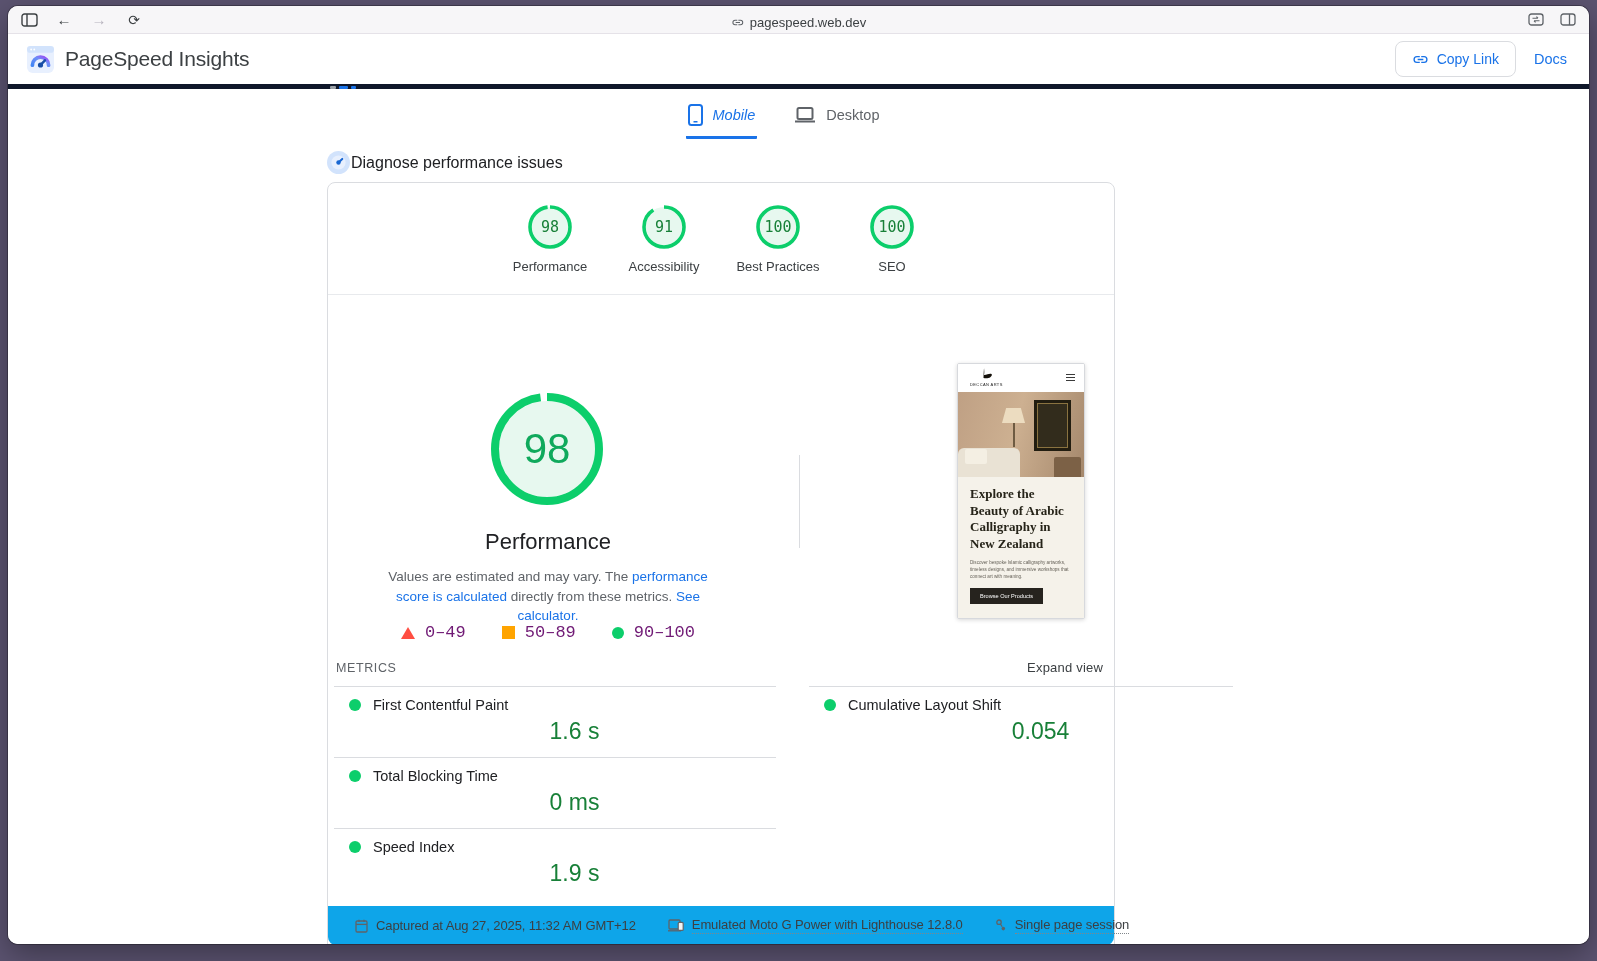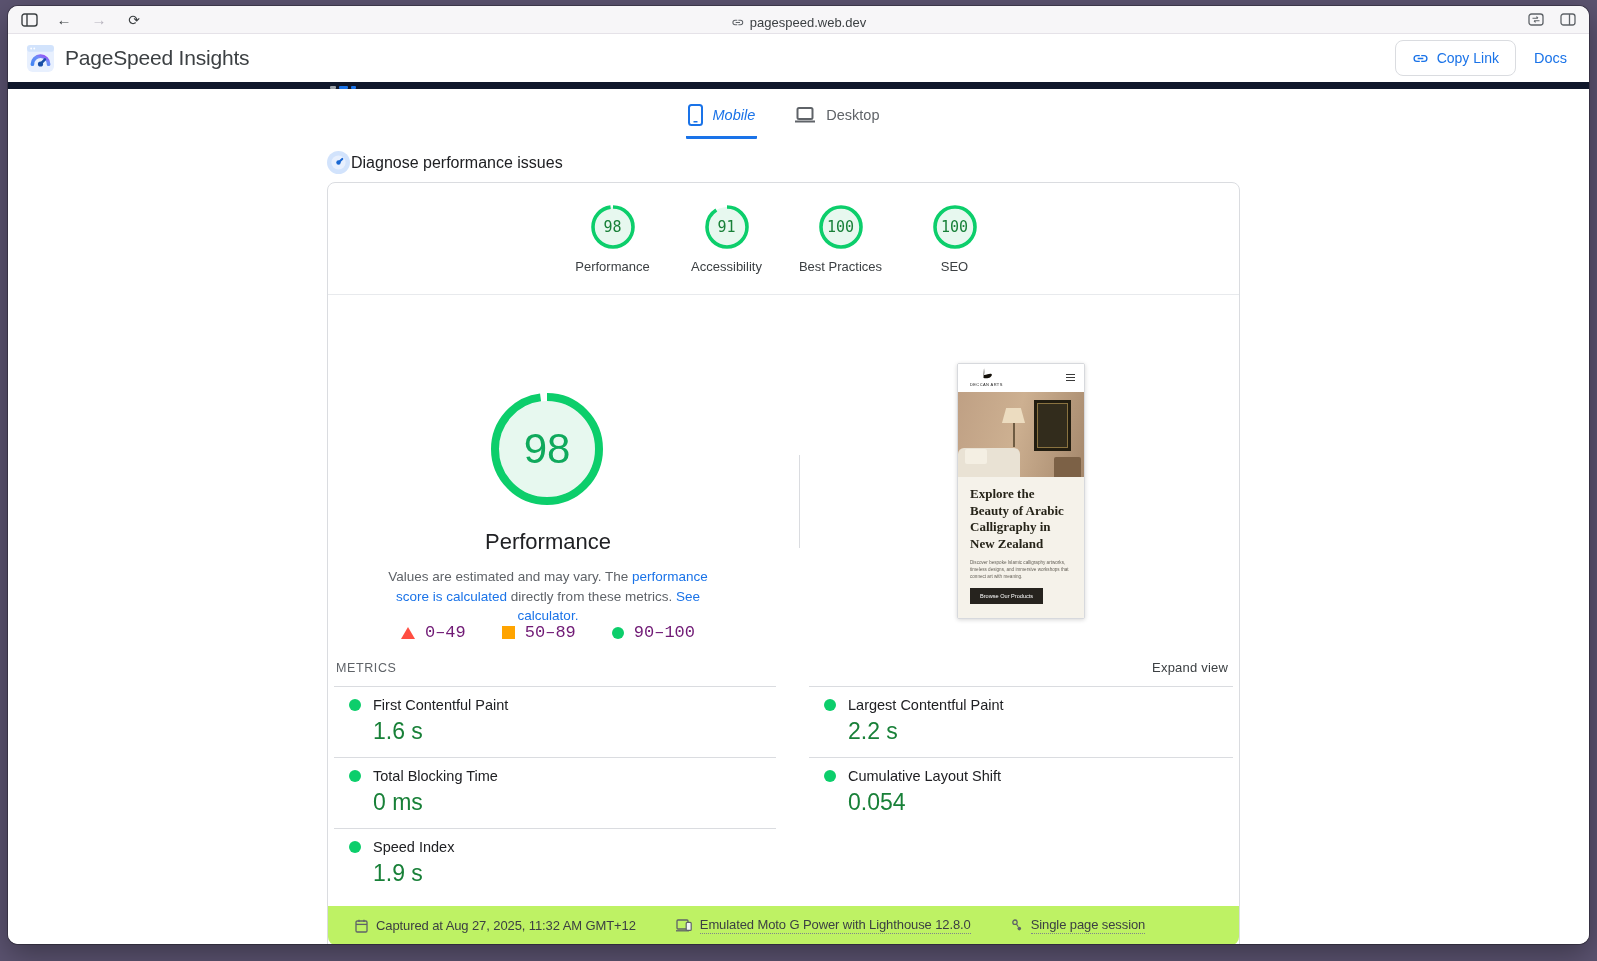--- a/index.html
+++ b/index.html
@@ -17,21 +17,21 @@
   .chrome .nav { display:flex; align-items:center; gap:17px; }
   .chrome .icon-btn { display:flex; align-items:center; justify-content:center; width:18px; height:18px; cursor:pointer; }
   .arrow { font-size:15px; line-height:1; color:#3c4043; }
   .arrow.disabled { color:#b6b2bd; }
   .reload { font-size:14px; color:#3c4043; }
   .urlbox { position:absolute; left:50%; top:0; height:32px; transform:translateX(-50%);
             display:flex; align-items:center; gap:6px; font-size:13px; color:#3c4043; cursor:text; }
   .chrome .right { margin-left:auto; display:flex; align-items:center; gap:14px; }
 
   
-  .appheader { position:relative; height:55px; background:#fff; border-bottom:7px solid #0f172a;
+  .appheader { position:relative; height:55px; background:#fff; border-bottom:5px solid #0f172a;
                display:flex; align-items:center; padding:0 22px 0 19px; }
   .brandwrap { display:flex; align-items:center; gap:11px; }
   .app-title { font-size:21px; font-weight:500; color:#3c4043; letter-spacing:-0.2px; }
   .appheader .actions { margin-left:auto; display:flex; align-items:center; gap:18px; }
   .copy-btn { display:flex; align-items:center; gap:8px; height:36px; padding:0 16px;
               border:1px solid #dadce0; border-radius:8px; background:#fff; color:#1a73e8;
               font-size:14px; font-weight:500; cursor:pointer; font-family:inherit; }
   .docs-link { color:#1a73e8; font-size:14.5px; font-weight:500; text-decoration:none; cursor:pointer; }
 
   .clip-top { position:absolute; left:322px; top:78px; height:5px; display:flex; gap:3px; align-items:flex-end; }
@@ -49,21 +49,21 @@
   .tab { display:flex; align-items:center; gap:10px; padding:4px 2px 10px;
          border:none; background:none; font-family:inherit; font-size:14.5px; font-weight:500;
          color:#5f6368; cursor:pointer; border-bottom:3px solid transparent; }
   .tab.active { color:#1a73e8; border-bottom-color:#1a73e8; border-radius:0 0 1px 1px;font-style:italic; }
 
   
   .diagnose { margin-top:12px; display:flex; align-items:center; gap:1px; }
   .diagnose-title { font-size:16px; color:#202124; }
 
   
-  .card { position:absolute; top:93px; left:0; width:913px; bottom:-12px;
+  .card { position:absolute; top:93px; left:0; width:788px; bottom:-12px;
           border:1px solid #dadce0; border-radius:8px; background:#fff; }
 
   
   .score-row { height:112px; border-bottom:1px solid #e8eaed; display:flex; justify-content:center;
                padding-top:22px; }
   .score-item { width:114px; display:flex; flex-direction:column; align-items:center; cursor:pointer; }
   .score-circle { position:relative; width:44px; height:44px; }
   .score-num { position:absolute; inset:0; display:flex; align-items:center; justify-content:center;
                font-family:"DejaVu Sans Mono", monospace; font-size:15px; color:#188038; }
   .score-label { margin-top:10px; font-size:13px; color:#3c4043; white-space:nowrap; }
@@ -117,29 +117,29 @@
            padding:5px 10px; cursor:pointer; }
 
   
   .metrics-head { position:absolute; top:477px; left:8px; right:11px; display:flex;
                   justify-content:space-between; align-items:baseline; }
   .metrics-title { font-size:12.5px; letter-spacing:.6px; color:#5f6368; font-weight:500; }
   .expand-view { font-size:13px; color:#3c4043; cursor:pointer; letter-spacing:.2px; }
   .m-col { position:absolute; top:503px; }
   .m-col.left { left:6px; width:442px; }
   .m-col.right { left:481px; width:424px; }
-  .metric-row { border-top:1px solid #dadce0; padding:10px 0 12px; }
+  .metric-row { border-top:1px solid #dadce0; padding:10px 0 12px;text-align:center; }
   .m-label-row { display:flex; align-items:center; }
   .m-dot { width:12px; height:12px; border-radius:50%; background:#0cce6b; margin-left:15px; flex:none; }
   .m-label { margin-left:12px; font-size:14.5px; color:#202124; }
   .m-value { margin-left:39px; margin-top:5px; font-size:23px; color:#188038; }
 
   
-  .card-footer { position:absolute; top:723px; left:0; right:0; height:39px; background:#bef264;
-                 display:flex; align-items:center; gap:40px; padding-left:27px;
+  .card-footer { position:absolute; top:723px; left:0; right:0; height:39px; background:#0ea5e9;
+                 display:flex; align-items:center; gap:32px; padding-left:27px;
                  font-size:13px; color:#3c4043; letter-spacing:-0.1px; border-radius:0 0 8px 8px; }
   .f-item { display:flex; align-items:center; gap:8px; white-space:nowrap; }
   .f-item .u { border-bottom:1px dotted #80868b; padding-bottom:1px; cursor:pointer; }
   svg { display:block; }
 </style>
 </head>
 <body>
 
 <div class="window">
 
@@ -391,27 +391,20 @@
               <span class="m-label">Speed Index</span>
               </div>
             <div class="m-value">1.9 s</div>
           </div>
         </div>
 
         <div class="m-col right">
           <div class="metric-row">
             <div class="m-label-row">
                 <span class="m-dot"></span>
-              <span class="m-label">Largest Contentful Paint</span>
-              </div>
-            <div class="m-value">2.2 s</div>
-          </div>
-          <div class="metric-row">
-            <div class="m-label-row">
-                <span class="m-dot"></span>
               <span class="m-label">Cumulative Layout Shift</span>
               </div>
             <div class="m-value">0.054</div>
           </div>
         </div>
 
         <div class="card-footer">
           <span class="f-item">
             <span>
               <svg width="13" height="14" viewBox="0 0 13 14">

